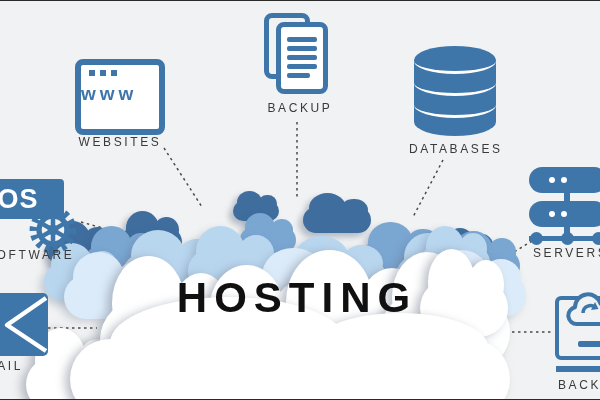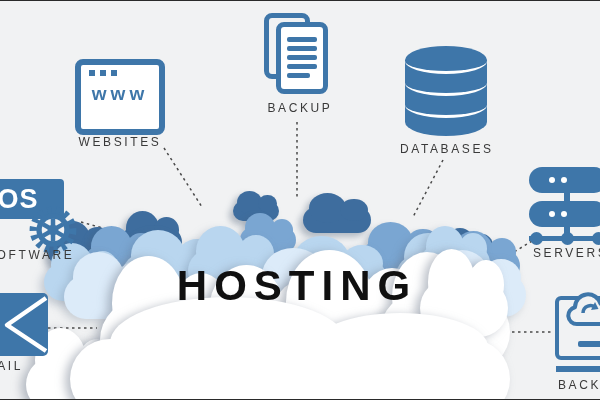--- a/index.html
+++ b/index.html
@@ -20,31 +20,31 @@
   .c-dark  {background:var(--cloud-dark,#3e6d9e);z-index:2;filter:drop-shadow(-4px 4px 3px rgba(60,80,105,.35));}
   .c-navy  {background:var(--cloud-navy,#2f5a85);z-index:2;filter:drop-shadow(-4px 4px 3px rgba(60,80,105,.35));}
   .c-med   {background:var(--cloud-medium,#7aa6d2);z-index:3;filter:drop-shadow(-4px 4px 3px rgba(70,90,115,.3));}
   .c-light {background:var(--cloud-light,#b9d6ef);z-index:4;filter:drop-shadow(-4px 4px 4px rgba(90,110,135,.3));}
   .c-vlight{background:var(--cloud-very-light,#dcebf9);z-index:5;filter:drop-shadow(-4px 3px 4px rgba(110,125,145,.3));}
   .c-white {background:var(--cloud-white,#ffffff);z-index:6;filter:drop-shadow(-5px 2px 5px rgba(120,130,145,.5));}
   
   .title{position:absolute;left:297px;top:264px;transform:translateX(-50%);z-index:7;
          text-align:center;color:var(--title-text,#101010);font-weight:bold;white-space:nowrap;}
   .title .t1{font-size:42px;letter-spacing:8px;line-height:1;}
-  .title .t2{font-size:42px;letter-spacing:7px;line-height:1;margin-top:0;text-align:right;}
+  .title .t2{font-size:42px;letter-spacing:7px;line-height:1;margin-top:12px;text-align:right;}
   
   .node{position:absolute;z-index:8;}
   .node-label{font-size:12px;letter-spacing:2.6px;color:var(--label-text,#3a3a3a);
               text-align:center;white-space:nowrap;}
   
   .browser{width:90px;height:76px;margin:0 auto;background:#fff;border:6px solid var(--accent,#3e76a9);
            border-radius:8px;box-sizing:border-box;}
   .browser-dots{display:flex;gap:5px;padding:5px 0 0 8px;}
   .browser-dots span{width:6px;height:6px;background:var(--accent,#3e76a9);}
-  .browser-www{text-align:center;margin-top:7px;color:var(--accent,#3e76a9);
+  .browser-www{margin-top:7px;color:var(--accent,#3e76a9);
                font-weight:bold;font-size:19px;letter-spacing:4px;}
   
   .files{position:relative;width:72px;height:86px;margin:0 auto;}
   .doc{position:absolute;border:5px solid var(--accent,#3e76a9);border-radius:8px;box-sizing:border-box;}
   .doc-back{left:0;top:0;width:46px;height:66px;background:#f1f2f3;}
   .doc-front{left:12px;top:9px;width:52px;height:72px;background:#fff;padding-top:6px;}
   .doc-line{height:5px;background:var(--accent,#3e76a9);margin:4px 6px 0;border-radius:2px;}
   .doc-line.short{width:55%;margin-right:auto;}
   
   .db{position:relative;width:82px;height:90px;margin:0 auto;background:var(--accent,#3e76a9);
@@ -135,21 +135,21 @@
         <div class="doc-line"></div>
           <div class="doc-line"></div>
           <div class="doc-line"></div>
         <div class="doc-line"></div>
           <div class="doc-line short"></div>
       </div>
     </div>
     <div class="node-label" style="margin-top:2px">BACKUP</div>
   </div>
 
-  <div class="node" style="left:400px;top:45px;width:92px">
+  <div class="node" style="left:409px;top:45px;width:92px">
     <div class="db">
       <div class="db-sep" style="top:2px"></div>
       <div class="db-sep" style="top:24px"></div>
       <div class="db-sep" style="top:46px"></div>
     </div>
     <div class="node-label" style="margin-top:6px">DATABASES</div>
   </div>
 
   <div class="node servers" style="left:529px;top:166px">
     <div class="srv-link"></div>

